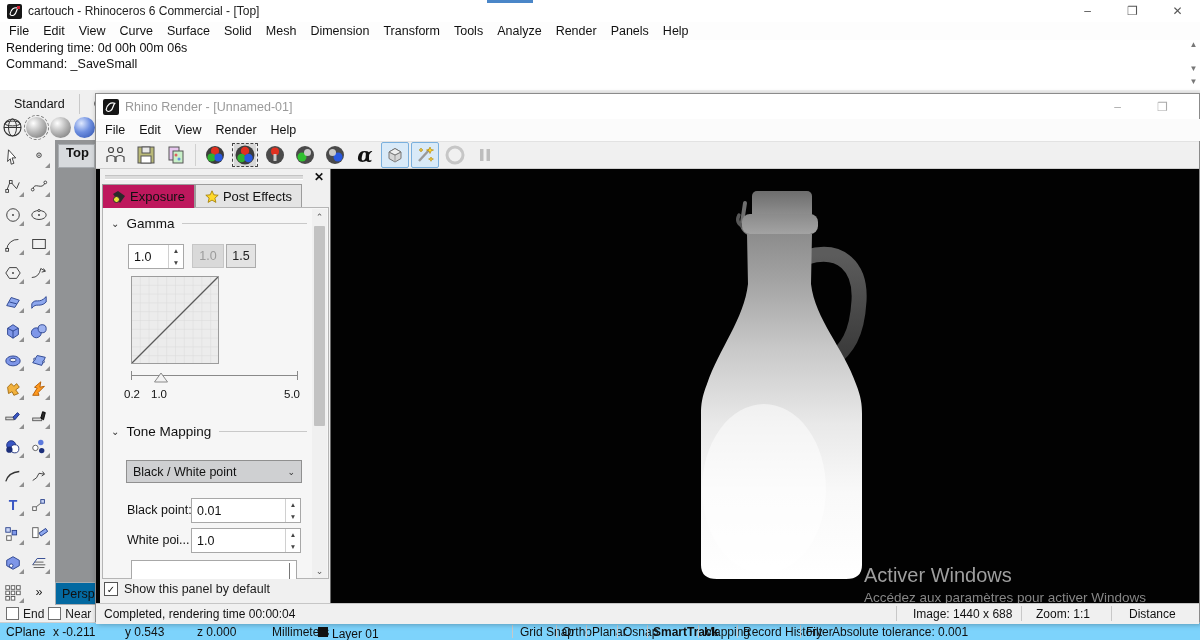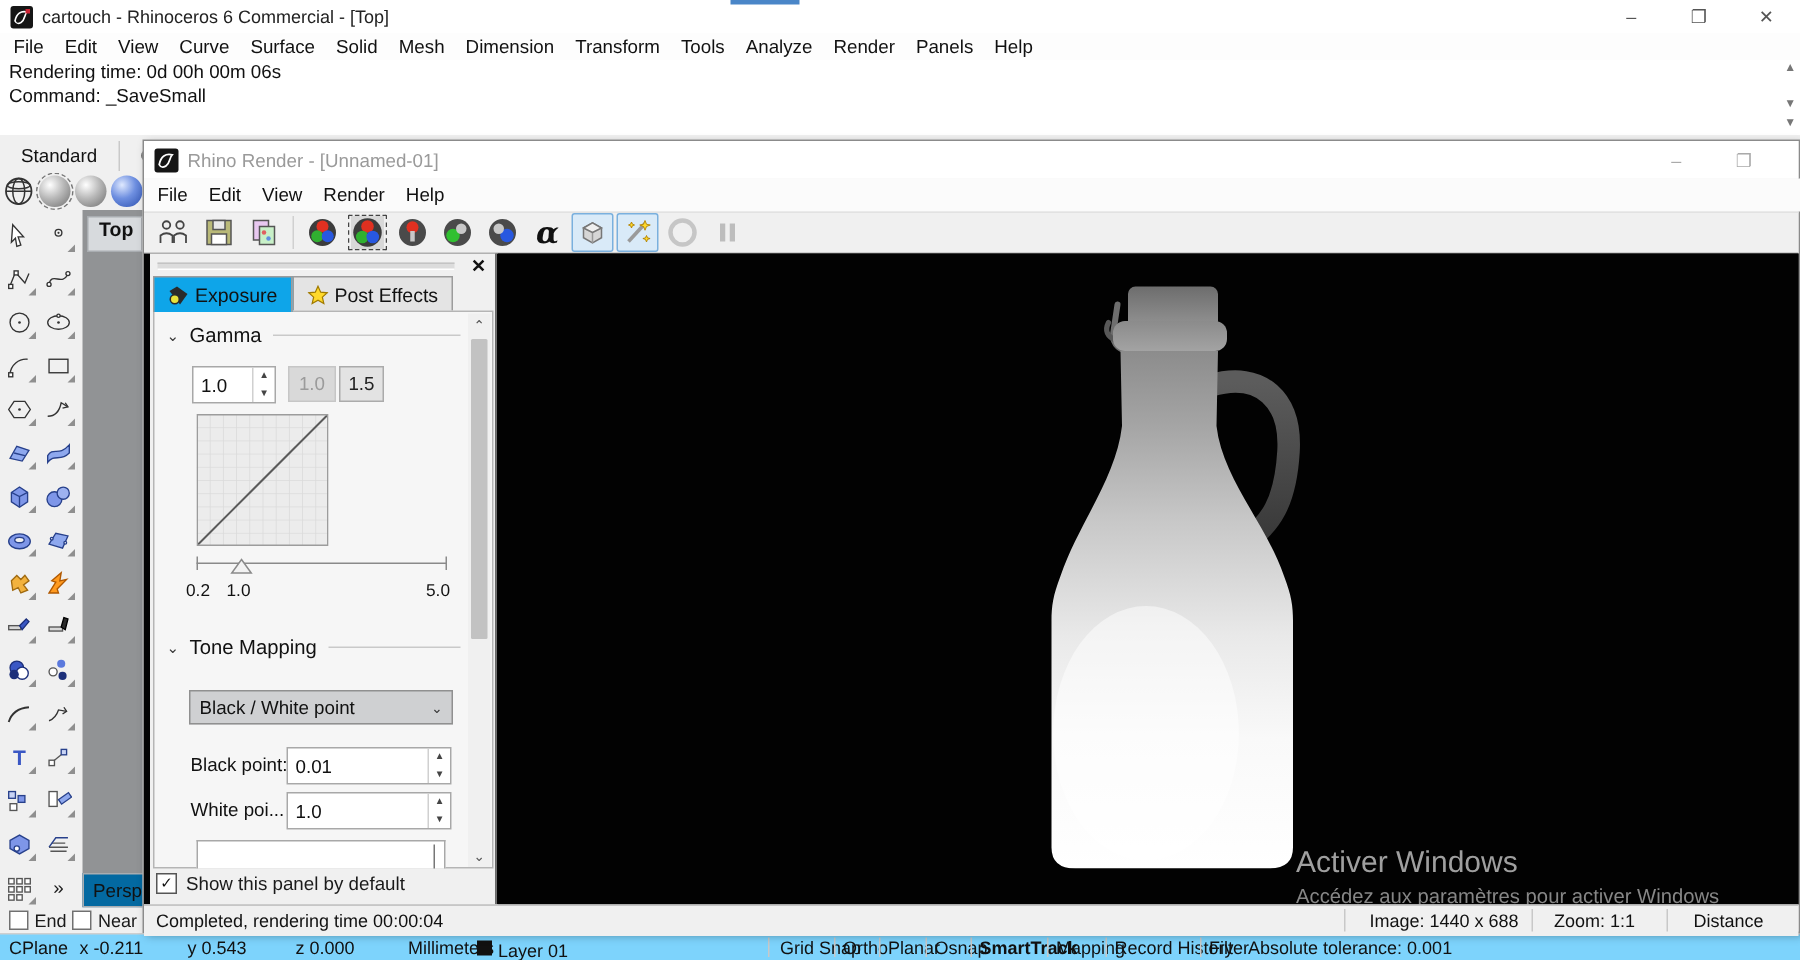--- a/index.html
+++ b/index.html
@@ -65,21 +65,21 @@
   .rw-status span{position:absolute;top:3px;white-space:nowrap;}
   .rw-status .sep{top:2px;height:15px;}
   
   .rw-body{position:absolute;left:0;top:75px;width:100%;height:434px;background:#040404;}
   
   .rpanel{position:absolute;left:4px;top:0;width:231px;height:434px;background:#f0f0f0;border-right:1px solid #6a6a6a;box-sizing:border-box;}
   .grip{position:absolute;left:5px;top:6px;width:198px;height:3px;border-top:1px solid #c4c4c4;border-bottom:1px solid #fff;background:#dcdcdc;}
   .pclose{position:absolute;right:4px;top:1px;width:14px;height:14px;display:flex;align-items:center;justify-content:center;font-size:12px;font-weight:bold;color:#111;}
   .ptabs{position:absolute;left:2px;top:15px;height:24px;display:flex;}
   .ptab{display:flex;align-items:center;gap:4px;padding:0 9px;font-size:13px;border:1px solid #9c9c9c;border-bottom:none;background:#e4e4e4;color:#111;}
-  .ptab.active{background:#0ea5e9;position:relative;z-index:2;}
+  .ptab.active{background:#be185d;position:relative;z-index:2;}
   .pcontent{position:absolute;left:2px;top:38px;width:227px;height:372px;background:#f6f6f6;border:1px solid #b5b5b5;box-sizing:border-box;}
   .pscroll{position:absolute;right:1px;top:1px;width:15px;height:369px;background:#f0f0f0;}
   .pscroll .up,.pscroll .dn{position:absolute;left:0;width:15px;height:15px;display:flex;align-items:center;justify-content:center;font-size:9px;color:#555;}
   .pscroll .up{top:0;} .pscroll .dn{bottom:0;}
   .pscroll .thumb{position:absolute;left:2px;top:17px;width:11px;height:200px;background:#c2c2c2;border-radius:1px;}
   .sect{position:absolute;left:8px;display:flex;align-items:center;font-size:13.5px;color:#111;white-space:nowrap;}
   .sect .chev{font-size:10px;margin-right:7px;color:#333;}
   .sect .rule{height:1px;background:#c9c9c9;margin-left:8px;flex:1;}
   .ninput{position:absolute;background:#fff;border:1px solid #a8a8a8;box-sizing:border-box;display:flex;}
   .ninput input{border:none;outline:none;flex:1;min-width:0;font-family:"Liberation Sans",sans-serif;font-size:12.5px;padding:0 0 0 5px;background:transparent;color:#111;}

